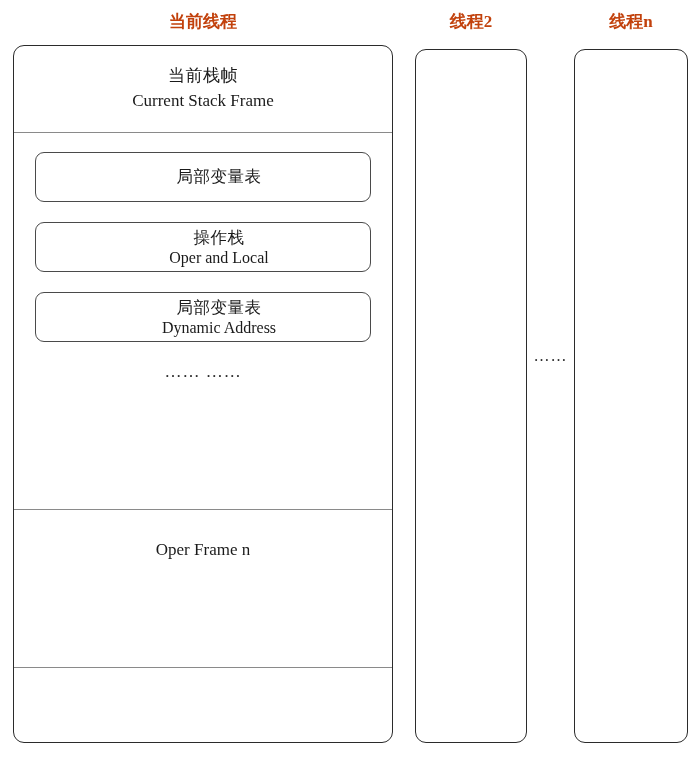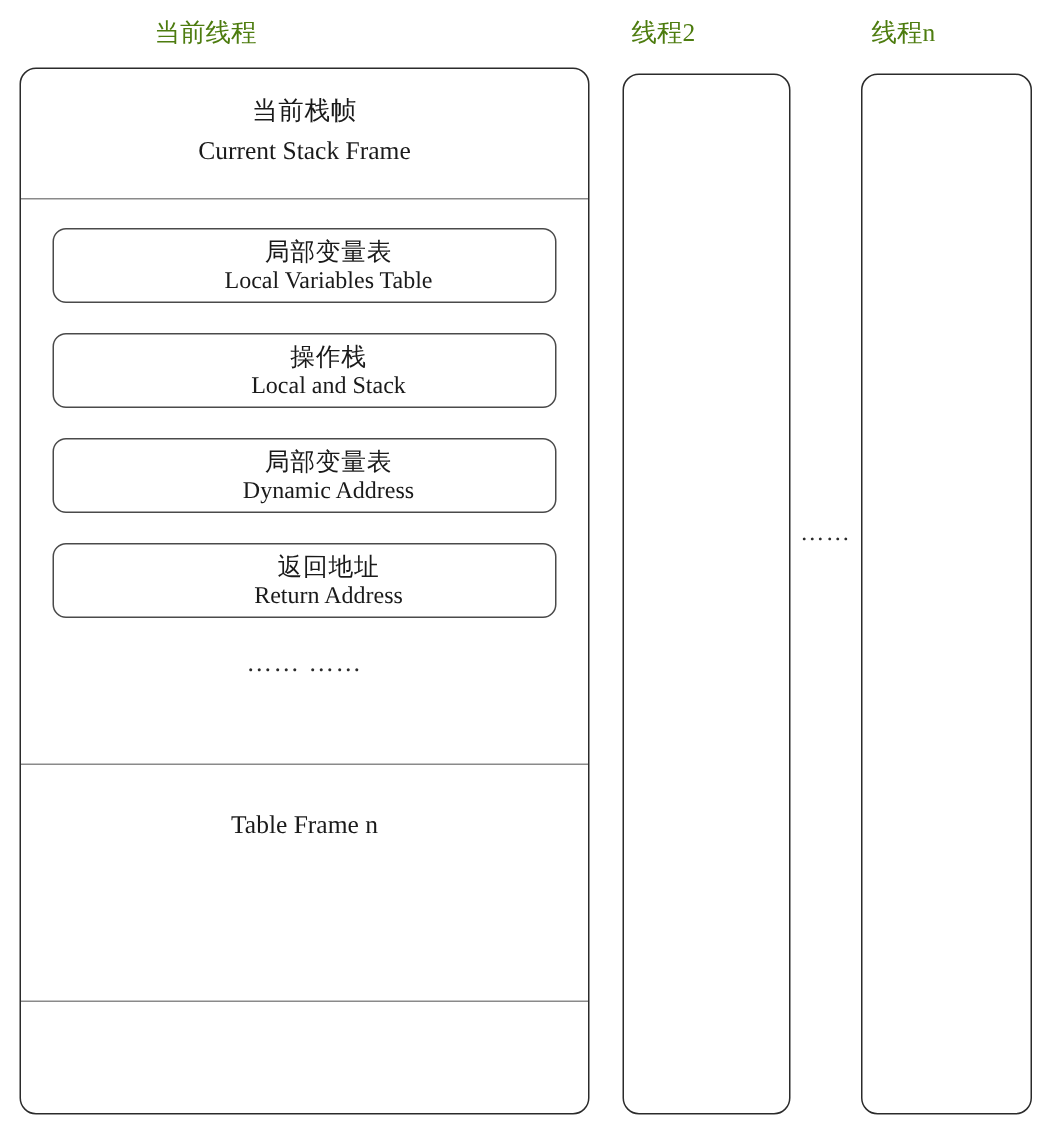--- a/index.html
+++ b/index.html
@@ -17,26 +17,27 @@
   }
 
   .canvas {
     position: absolute;
     inset: 0;
   }
 
   
   .col-title {
     position: absolute;
-    text-align: left;
+    text-align: center;
     font-size: 17px;
     line-height: 20px;
-    color: #4d7c0f;
+    color: #c2410c;
     white-space: nowrap;
     font-family: "Liberation Serif", "DejaVu Serif", serif;
+    font-weight: bold;
   }
   #title-current { left: 103px; top: 12px; width: 200px; }
   #title-thread2 { left: 421px; top: 12px; width: 100px; }
   #title-threadn { left: 581px; top: 12px; width: 100px; }
 
   
   .stack-box {
     position: absolute;
     box-sizing: border-box;
     border: 1.4px solid #2b2b2b;
@@ -84,21 +85,21 @@
   #sec-frame-1       { top: 621px; height: 75px; }
 
   .two-line {
     text-align: center;
     line-height: 1.45;
   }
   .cn {
     display: block;
     font-size: 17px;
     letter-spacing: 0.5px;
-    font-family: Liberation Mono, monospace;
+    font-family: Liberation Serif, serif;
   }
   .en {
     display: block;
     font-size: 17px;
     font-family: "Liberation Serif", "DejaVu Serif", serif;
   }
 
   
   .parts-wrap {
     position: absolute;
@@ -165,45 +166,40 @@
         <span class="cn">当前栈帧</span>
         <span class="en">Current Stack Frame</span>
       </div>
     </div>
 
     <div class="frame-section divided" id="sec-frame-parts">
       <div class="parts-wrap">
 
         <div class="part-box">
           <span class="cn">局部变量表</span>
-          <span class="en">Local Variables Table</span>
         </div>
 
         <div class="part-box">
           <span class="cn">操作栈</span>
-          <span class="en">Local and Stack</span>
+          <span class="en">Oper and Local</span>
         </div>
 
         <div class="part-box">
           <span class="cn">局部变量表</span>
           <span class="en">Dynamic Address</span>
         </div>
 
-        <div class="part-box">
-          <span class="cn">返回地址</span>
-          <span class="en">Return Address</span>
-        </div>
 
         <div class="inner-ellipsis">…… ……</div>
       </div>
     </div>
 
     <div class="frame-section divided" id="sec-frame-n">
       <div class="two-line">
-        <span class="en">Table Frame n</span>
+        <span class="en">Oper Frame n</span>
       </div>
     </div>
 
 
     <div class="frame-section divided" id="sec-frame-1">
       <div class="two-line">
       </div>
     </div>
 
   </div>

